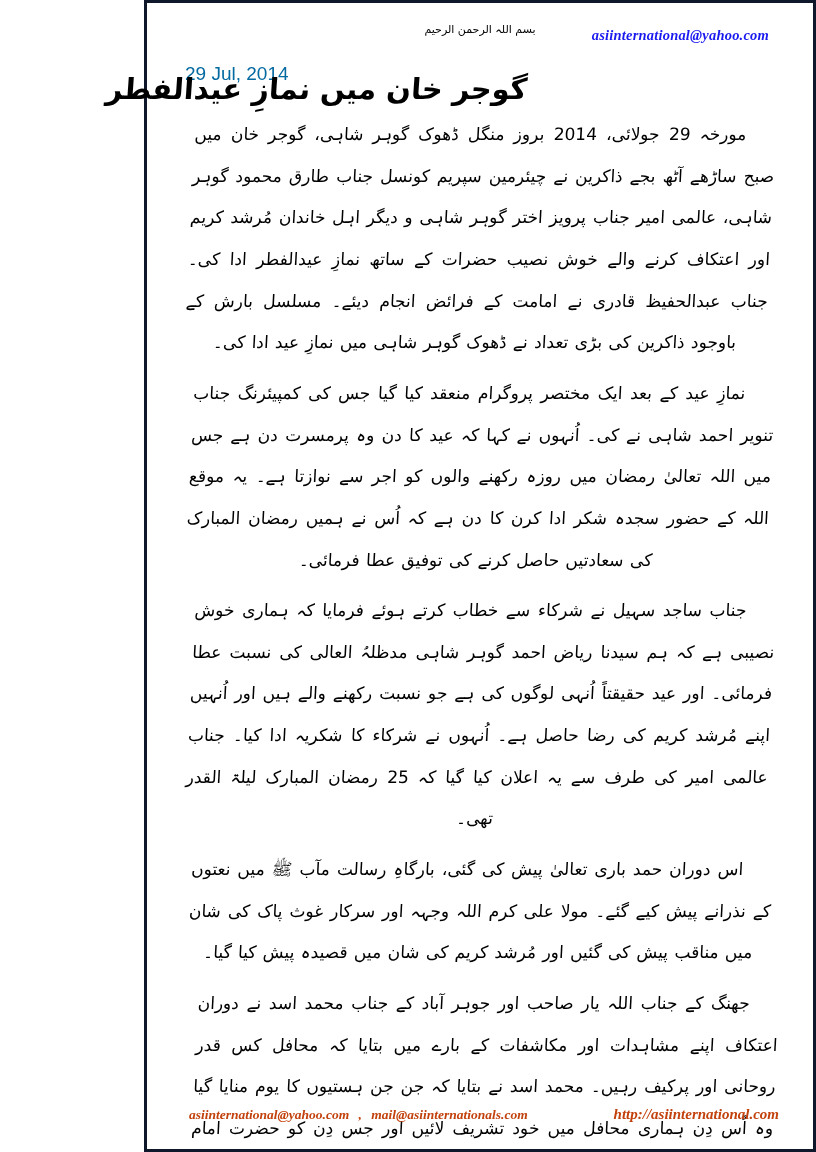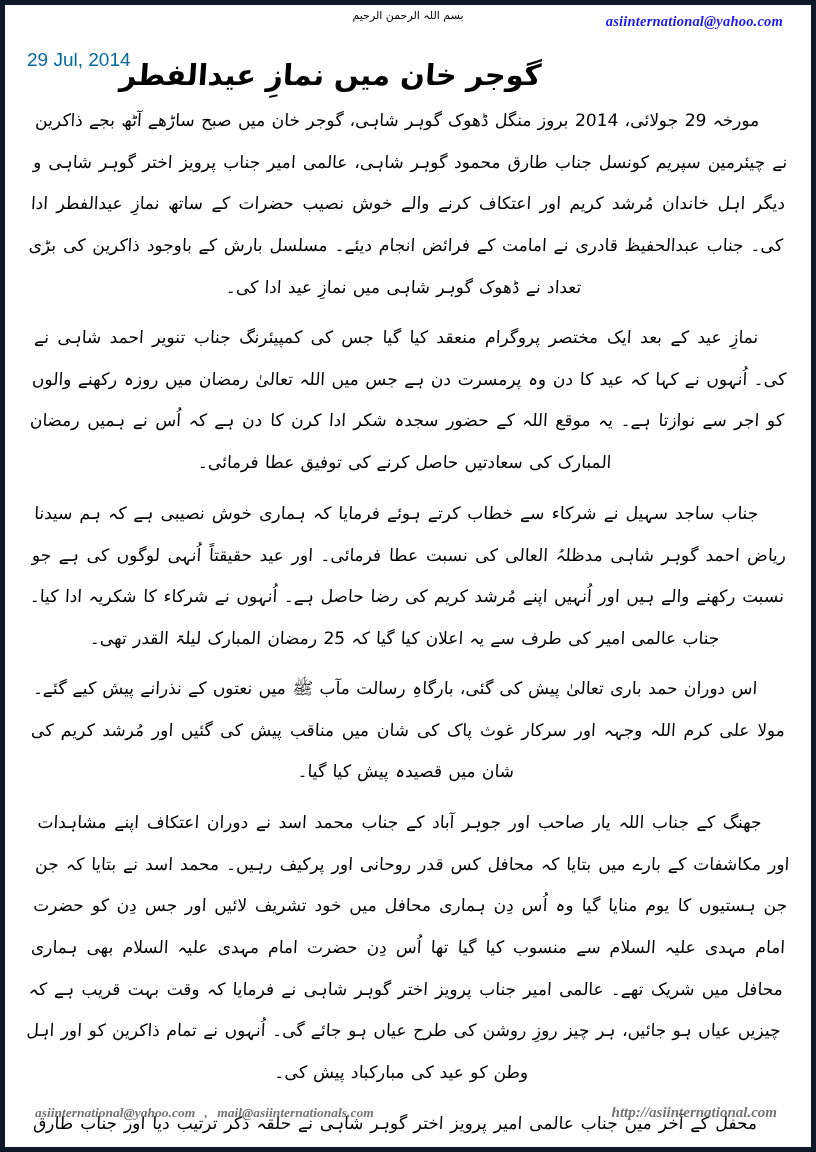--- a/index.html
+++ b/index.html
@@ -11,25 +11,25 @@
   body {
     width: 816px;
     height: 1152px;
     overflow: hidden;
     font-family: "DejaVu Sans", sans-serif;
   }
 
   .page {
     position: relative;
     box-sizing: border-box;
-    width: 816px;
+    width: 672px;
     height: 1152px;
     background: #ffffff;
-    border: 5px solid #0f172a;
-    padding: 0;
+    border: 3px solid #0f172a;
+    padding: 16px;
   }
 
   
   .header {
     position: relative;
     height: 95px;
   }
   .email-top {
     position: absolute;
     left: auto;
@@ -93,33 +93,33 @@
     font-size: 17px;
     color: #000000;
     line-height: 2.45;
     margin: 0 0 9px 0;
     text-indent: 30px;
     transform: skewX(-3deg);
     word-spacing: 1px;
   }
   .footer-bar {
     position: absolute;
-    left: 0;
+    left: 12px;
     right: 0;
     bottom: 26px;
     display: flex;
     direction: ltr;
     justify-content: space-between;
     align-items: baseline;
     padding: 0 30px;
     box-sizing: border-box;
     font-family: "Liberation Serif", "DejaVu Serif", serif;
     font-style: italic;
     font-weight: bold;
-    color: #737373;
+    color: #c2410c;
     gap: 33px;
   }
   .footer-left {
     font-size: 13.5px;
     white-space: nowrap;
   }
   .footer-left .sep {
     padding: 0 6px;
   }
   .footer-right {

